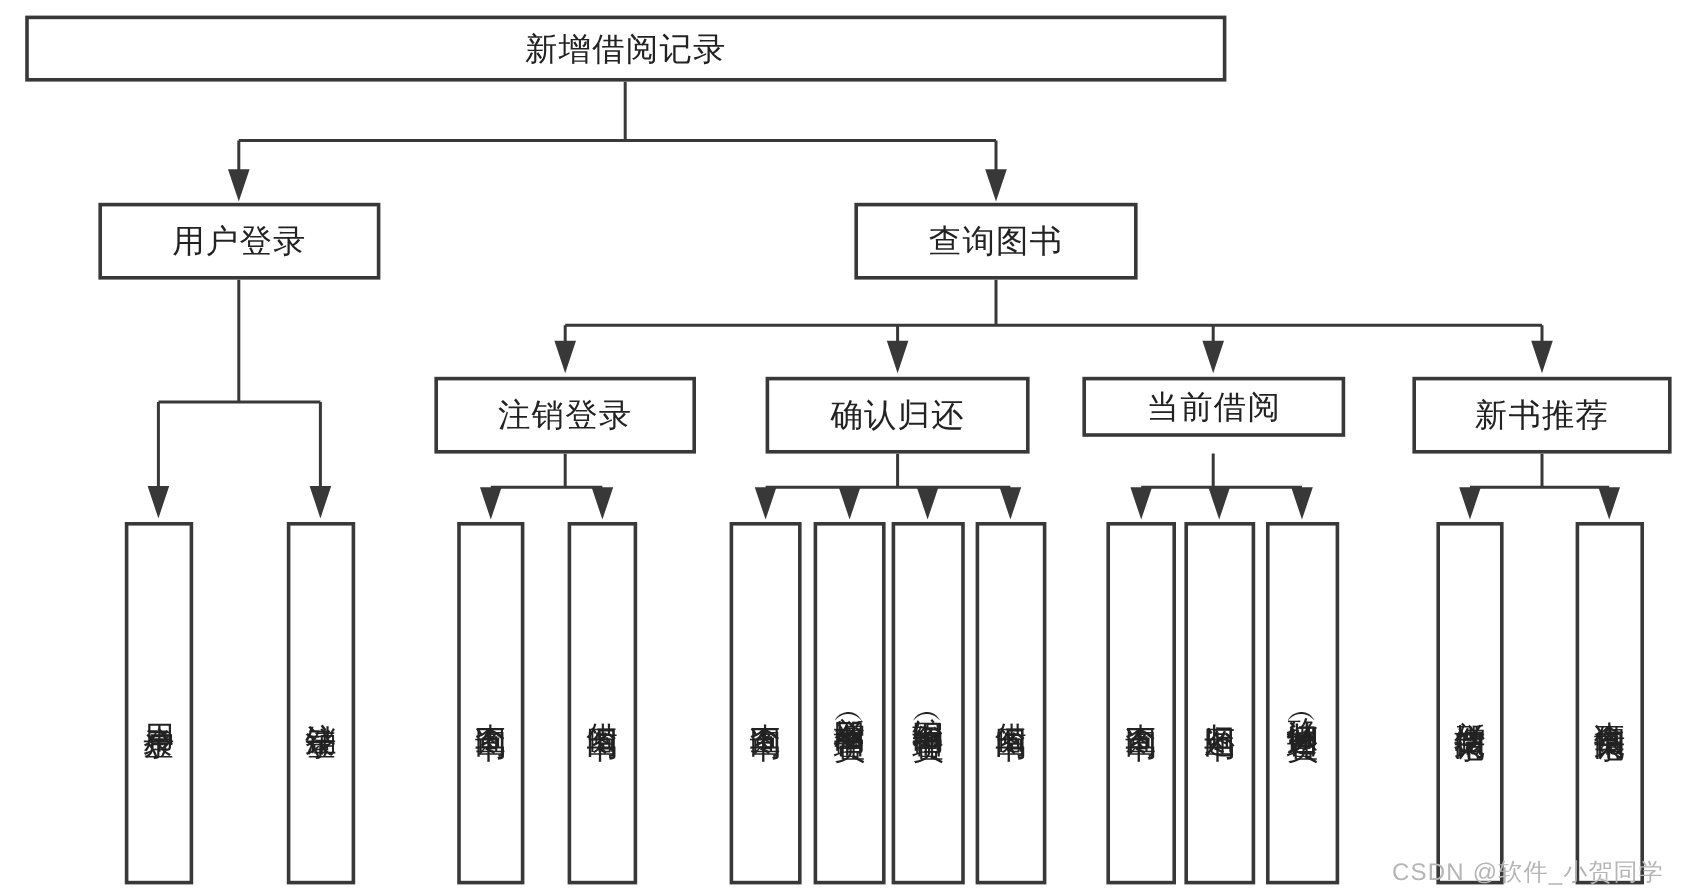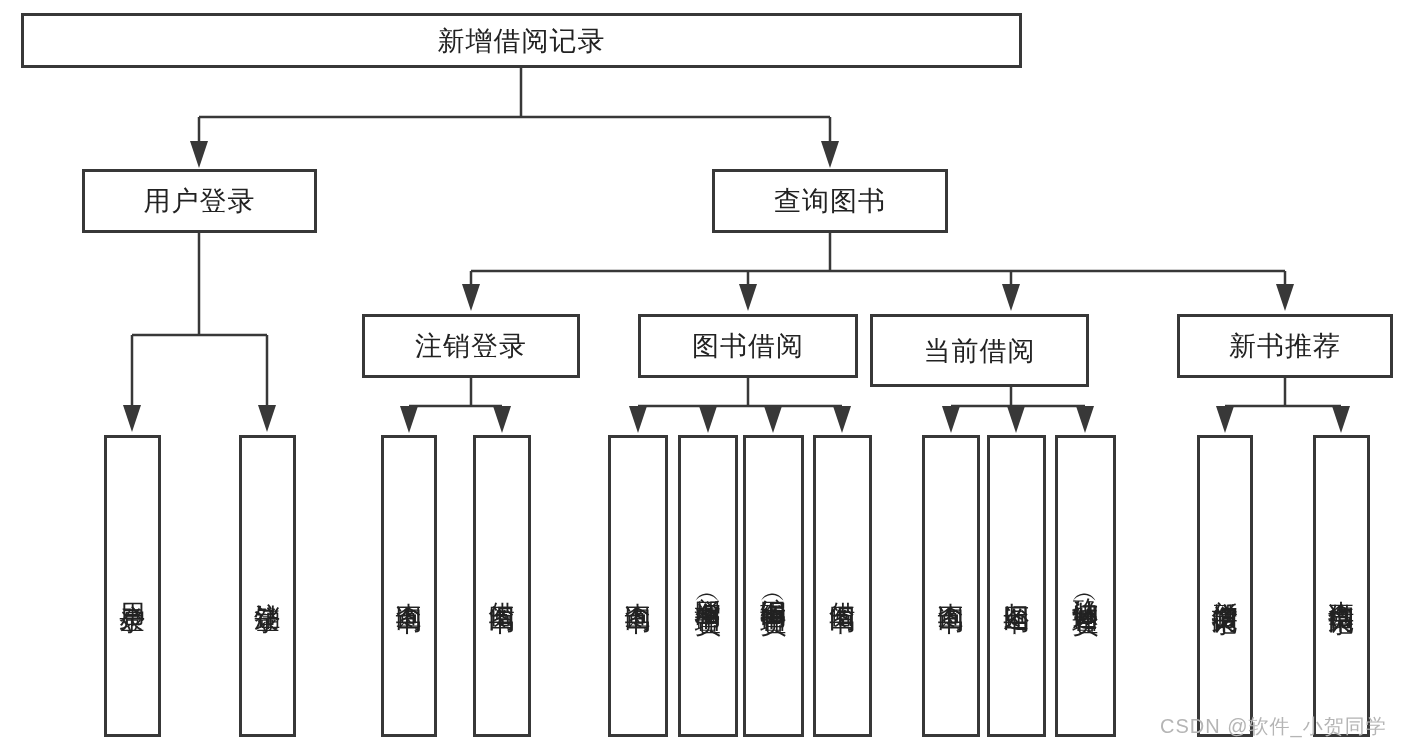--- a/index.html
+++ b/index.html
@@ -89,23 +89,23 @@
     <span class="hlabel">用户登录</span>
   </div>
   <div class="box" style="left:712px;top:169px;width:236px;height:64px">
     <span class="hlabel">查询图书</span>
   </div>
 
   <div class="box" style="left:362px;top:314px;width:218px;height:64px">
     <span class="hlabel">注销登录</span>
   </div>
   <div class="box" style="left:638px;top:314px;width:220px;height:64px">
-    <span class="hlabel">图书借阅</span>
+    <span class="hlabel">确认归还</span>
   </div>
-  <div class="box" style="left:870px;top:314px;width:219px;height:73px">
+  <div class="box" style="left:902px;top:314px;width:219px;height:50px">
     <span class="hlabel">当前借阅</span>
   </div>
   <div class="box" style="left:1177px;top:314px;width:216px;height:64px">
     <span class="hlabel">新书推荐</span>
   </div>
 
   <div class="box vbox" style="left:104px;top:435px;width:57px;height:302px">
     <span class="vtext">用户登录</span>
   </div>
   <div class="box vbox" style="left:239px;top:435px;width:57px;height:302px">

